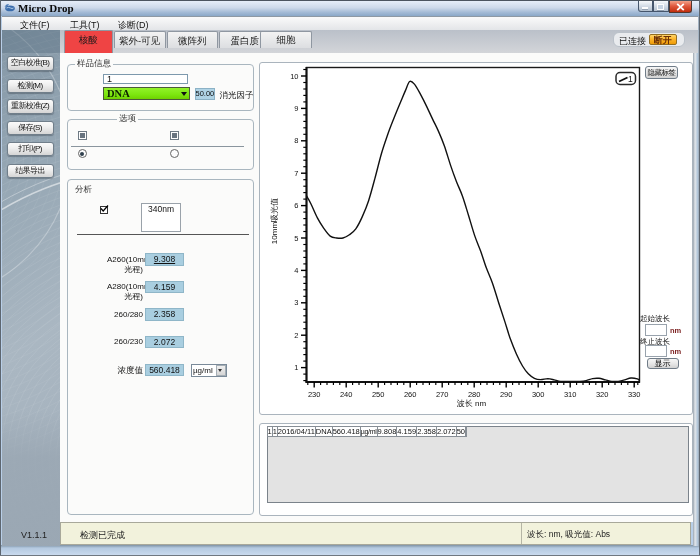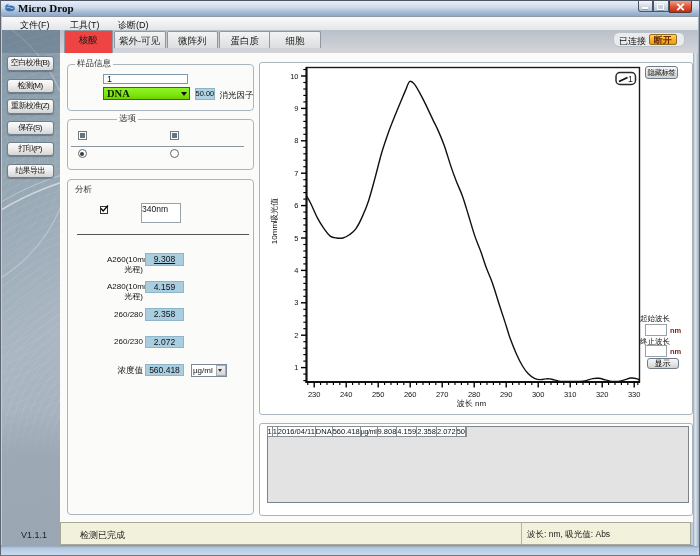--- a/index.html
+++ b/index.html
@@ -49,21 +49,21 @@
 
 <div class="abs" style="left:2px;top:15.5px;width:696px;height:14.5px;background:linear-gradient(#fafafa,#e3e5e8);border-top:1px solid #8e99a4;"></div>
 <div class="menuitem" style="left:20px;">文件(F)</div>
 <div class="menuitem" style="left:70px;">工具(T)</div>
 <div class="menuitem" style="left:118px;">诊断(D)</div>
 
 <div class="abs" style="left:2px;top:30px;width:696px;height:23px;background:linear-gradient(#bac0c9,#d3d5d9);"></div>
 <div class="tab" style="left:113.5px;width:52px;">紫外-可见</div>
 <div class="tab" style="left:166.5px;width:51.5px;">微阵列</div>
 <div class="tab" style="left:219px;width:51.5px;">蛋白质</div>
-<div class="tab" style="left:269px;width:52px;">细胞</div>
+<div class="tab" style="left:260px;width:52px;font-family:Liberation Serif, serif;">细胞</div>
 
 <div class="abs" style="left:612.5px;top:32px;width:72.5px;height:14.5px;background:#e9ebee;border:1px solid #bac1c9;border-radius:6px;"></div>
 <div class="abs" style="left:619px;top:34.5px;font-size:9px;color:#111;">已连接</div>
 <div class="abs" style="left:648.5px;top:33.5px;width:28.5px;height:11.5px;background:linear-gradient(#ffd56a,#fdb62b 45%,#ef9b07);border:1px solid #936e22;border-radius:2px;text-align:center;font-size:9px;font-weight:bold;color:#6b3008;line-height:10px;">断开</div>
 
 <div class="abs" style="left:2px;top:30px;width:57.5px;height:516px;background:linear-gradient(150deg,#8497a6,#97a8b5 30%,#aab7c2 60%,#a2afbb);overflow:hidden;">
 <svg width="58" height="516" viewBox="0 0 58 516">
       <defs>
         <linearGradient id="sbfade" x1="0" y1="0" x2="0" y2="1">
           <stop offset="0" stop-color="#9aa7b3" stop-opacity="0"></stop>
@@ -234,21 +234,21 @@
 <div class="abs" style="left:77.5px;top:149px;width:9px;height:9px;background:#fdfdfd;border:1px solid #666;border-radius:50%;"></div>
 <div class="abs" style="left:80px;top:151.5px;width:4px;height:4px;background:#2f3f4c;border-radius:50%;"></div>
 <div class="abs" style="left:170px;top:149px;width:9px;height:9px;background:#fdfdfd;border:1px solid #666;border-radius:50%;"></div>
 
 <div class="group" style="left:67px;top:178.5px;width:186.5px;height:336.5px;"></div>
 <div class="glabel" style="left:73px;top:184px;">分析</div>
 <div class="abs" style="left:99.5px;top:205.5px;width:8.5px;height:8.5px;background:#fdfdfd;border:1px solid #333;"></div>
 <svg class="abs" style="left:99px;top:203px;" width="11" height="11" viewBox="0 0 11 11">
     <path d="M2 5.5 L4.2 8 L9 2.5" stroke="#000" stroke-width="1.2" fill="none"></path>
   </svg>
-<div class="inp" style="left:141px;top:203px;width:40px;height:20px;border-color:#9aa2aa;text-align:left;line-height:10.5px;">340nm</div>
+<div class="inp" style="left:141px;top:203px;width:40px;height:29px;border-color:#9aa2aa;text-align:center;line-height:10.5px;">340nm</div>
 <div class="abs" style="left:77px;top:233.5px;width:171.5px;height:1px;background:#555;"></div>
 <div class="vlab" style="top:254.5px;">A260(10mm光程)</div>
 <div class="vbox" style="top:253px;text-decoration:underline;">9.308</div>
 <div class="vlab" style="top:282px;">A280(10mm光程)</div>
 <div class="vbox" style="top:280.5px;">4.159</div>
 <div class="vlab" style="top:309.5px;">260/280</div>
 <div class="vbox" style="top:308px;">2.358</div>
 <div class="vlab" style="top:337px;">260/230</div>
 <div class="vbox" style="top:335.5px;">2.072</div>
 <div class="vlab" style="top:365px;font-size:8.5px;">浓度值</div>

